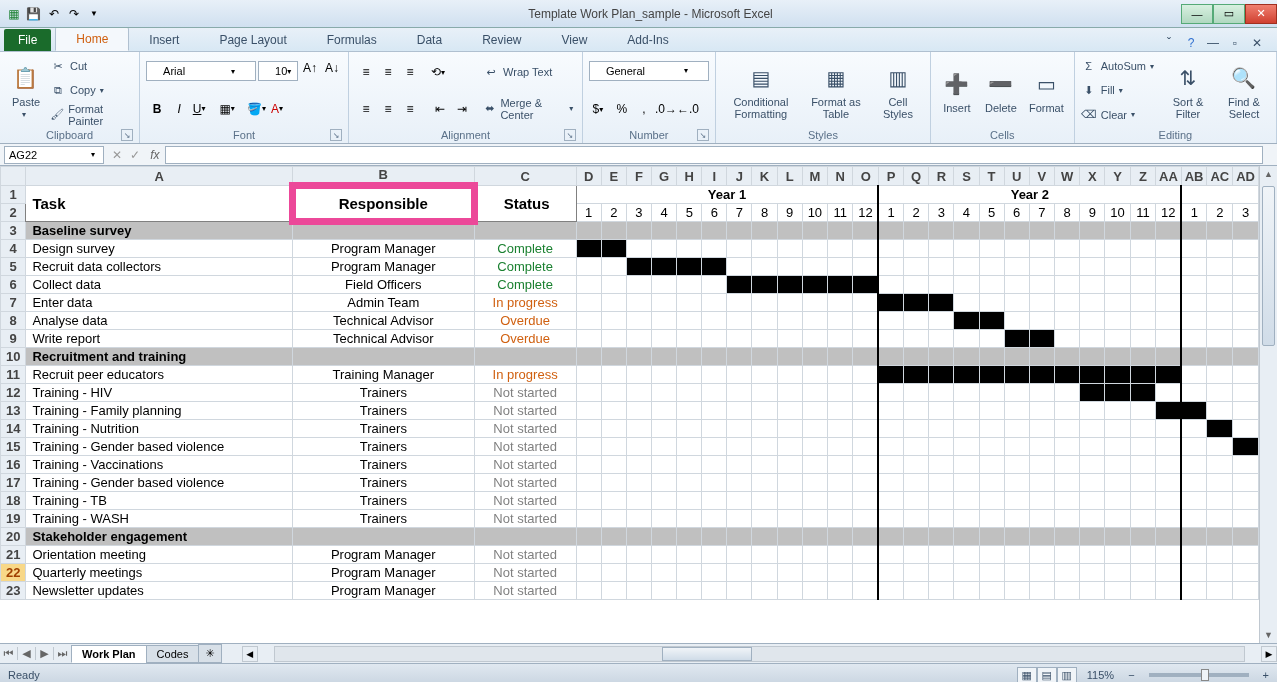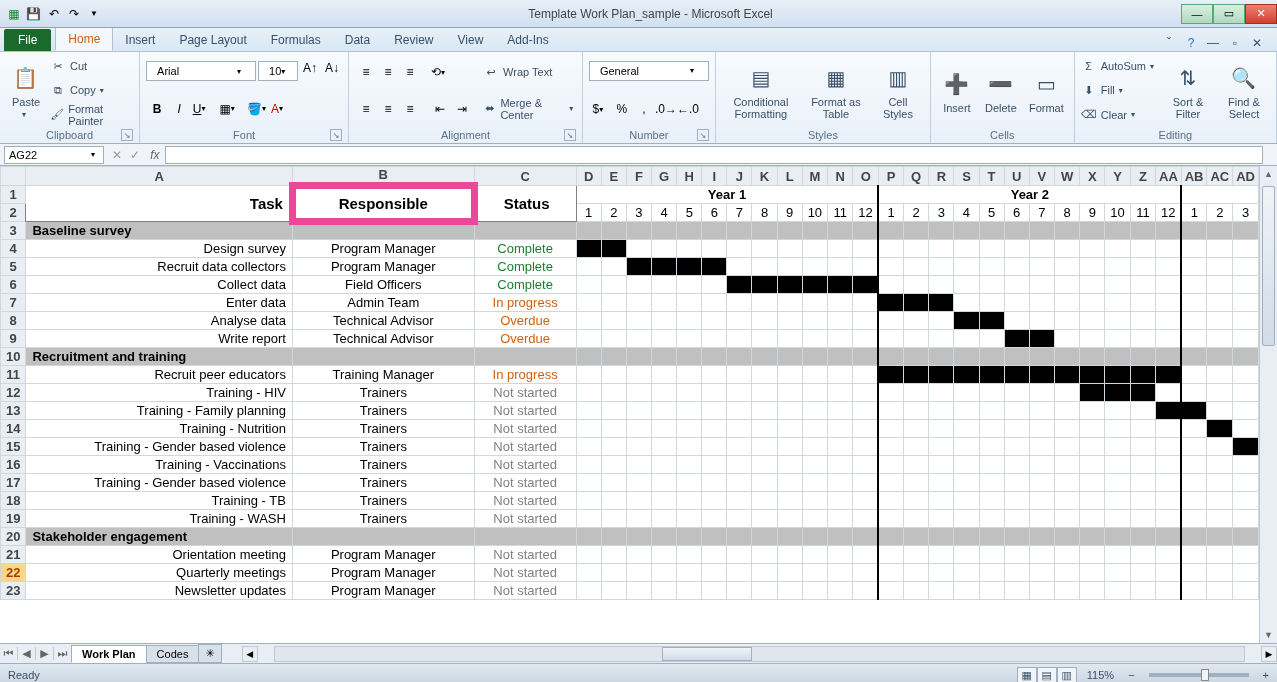--- a/index.html
+++ b/index.html
@@ -10,37 +10,37 @@
 .qat { display: flex; gap: 4px; margin-left: 6px; align-items: center; }
 .qat .icon { width: 16px; height: 16px; display: flex; align-items: center; justify-content: center; }
 .title-text { position: absolute; left: 0; right: 0; text-align: center; color: #444; font-size: 12px; pointer-events: none; padding-left: 24px; }
 .winbtns { margin-left: auto; display: flex; }
 .winbtn { width: 32px; height: 20px; border: 1px solid #5a7; background: linear-gradient(#d8f0e0,#b0d8c0); display:flex; align-items:center; justify-content:center; font-size:11px; }
 .winbtn.close { background: linear-gradient(#f08070,#d04030); border-color:#a03020; color:#fff; }
 
 
 .ribbon-tabs { height: 24px; background: linear-gradient(#e8f0f8,#d8e8f4); display: flex; align-items: flex-end; padding-left: 4px; gap: 0; border-bottom: 1px solid #b0c0d0; }
 .filetab { background: #1a6b2b; color: #fff; padding: 4px 14px; font-size: 12px; border-radius: 2px 2px 0 0; margin-right: 4px; }
-.rtab { padding: 4px 12px; color: #3a5068; cursor: pointer; }
+.rtab { padding: 4px 20px; color: #3a5068; cursor: pointer; }
 .rtab.active { background: #f4f8fc; border: 1px solid #b0c0d0; border-bottom: 1px solid #f4f8fc; border-radius: 2px 2px 0 0; color: #d06010; }
 .help-icons { margin-left: auto; display: flex; gap: 6px; padding-right: 12px; align-items: center; color: #3a5068; }
 .help-icons span { width: 16px; height: 16px; display:flex; align-items:center; justify-content:center; }
 
 
 .ribbon { height: 92px; background: linear-gradient(#f8fbfe,#e8f0f8); border-bottom: 1px solid #a0b0c0; display: flex; }
 .group { border-right: 1px solid #c0d0e0; padding: 2px 6px 0; display: flex; flex-direction: column; }
 .group-body { flex: 1; display: flex; gap: 4px; }
 .group-label { text-align: center; font-size: 11px; color: #5a7088; padding: 2px 0; position: relative; }
 .group-label .dlaunch { position:absolute; right:0; bottom:2px; width:12px; height:12px; border:1px solid #a0b0c0; font-size:8px; display:flex;align-items:center;justify-content:center; }
 .vert-btn { display:flex; flex-direction:column; align-items:center; justify-content:center; padding: 2px 4px; color:#3a5068; font-size:11px; gap:2px; }
 .vert-btn .bigicon { width:32px; height:32px; display:flex; align-items:center; justify-content:center; font-size:20px; }
 .small-row { display:flex; align-items:center; gap:4px; height:22px; color:#3a5068; font-size:11px; }
 .small-row .smicon { width:16px; height:16px; display:flex;align-items:center;justify-content:center; }
 .stack { display:flex; flex-direction:column; justify-content:space-around; }
-.font-combo { border:1px solid #a0b0c0; background:#fff; padding:1px 10px; font-size:11px; height:20px; display:flex; align-items:center; justify-content:space-between; }
+.font-combo { border:1px solid #a0b0c0; background:#fff; padding:1px 16px; font-size:11px; height:20px; display:flex; align-items:center; justify-content:space-between; }
 .btnrow { display:flex; gap:0; }
 .btnrow .tb { width:22px; height:22px; border:1px solid transparent; display:flex;align-items:center;justify-content:center; font-size:12px; }
 .dd { width:8px; font-size:8px; display:inline-block; }
 
 
 .fbar { height: 22px; border-bottom: 1px solid #a0b0c0; display:flex; align-items:center; background:#f0f4f8; }
 .namebox { width:100px; border:1px solid #a0b0c0; background:#fff; height:18px; margin:0 4px; padding:0 4px; font-size:11px; display:flex;align-items:center;justify-content:space-between; }
 .fxlabel { font-style:italic; color:#666; margin:0 6px; }
 .fxinput { flex:1; border:1px solid #a0b0c0; background:#fff; height:18px; margin-right:14px; }
 
@@ -49,21 +49,21 @@
 .grid-left { flex:1; overflow:hidden; }
 .grid-right-scroll { width:18px; background:#e8eef4; border-left:1px solid #c0c8d0; position:relative; }
 .grid-right-scroll .thumb { position:absolute; top:20px; height:160px; left:2px; right:2px; background:linear-gradient(#f0f4f8,#d0dce8); border:1px solid #a0b0c0; border-radius:2px; }
 .grid-right-scroll .arrow { height:16px; display:flex;align-items:center;justify-content:center; font-size:9px; color:#666; }
 
 table.sheet { border-collapse:collapse; table-layout:fixed; font-family:Arial,sans-serif; }
 table.sheet td, table.sheet th { border:1px solid #d0d7de; height:18px; overflow:hidden; white-space:nowrap; font-size:13px; }
 .rowhdr { background:#e8eef4; text-align:center; font-size:11px; color:#444; width:26px; border:1px solid #b8c4d0; }
 .rowhdr.sel { background:#f8d888; color:#a04000; }
 .colhdr { background:#e8eef4; text-align:center; font-size:11px; color:#444; height:18px; border:1px solid #b8c4d0; }
-td.task { padding:0 6px;text-align:right; }
+td.task { padding:0 6px; }
 td.center { text-align:center; }
 td.section { background:#c0c0c0; font-weight:bold; padding:0 6px; }
 td.sectionfill { background:#c0c0c0; }
 .status-complete { color:#1a8030; }
 .status-progress { color:#d06010; }
 .status-overdue { color:#d06010;margin-top:28px; }
 .status-notstarted { color:#808080; }
 .gantt-fill { background:#000; }
 .yearhdr { text-align:center; font-weight:bold; font-size:13px; border:1px solid #808080; }
 .monthhdr { text-align:center; font-size:11px; border:1px solid #808080; }

